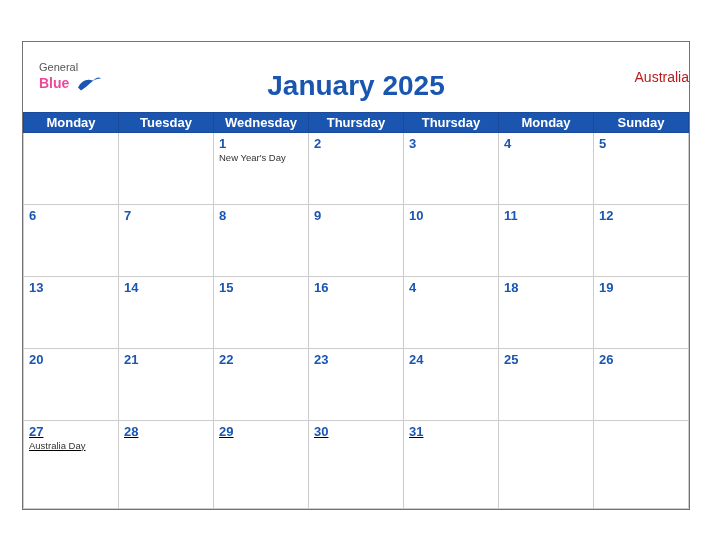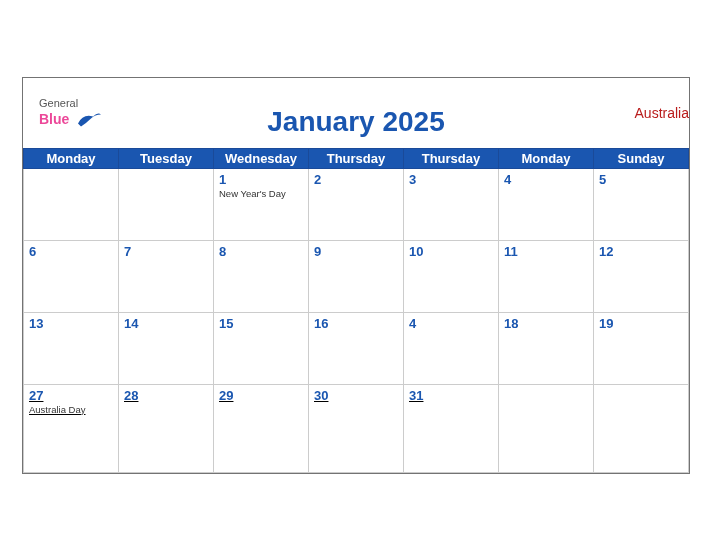--- a/index.html
+++ b/index.html
@@ -206,20 +206,43 @@
           <td>
             <span class="day-number">4</span>
           </td>
           <td>
             <span class="day-number">18</span>
           </td>
           <td>
             <span class="day-number">19</span>
           </td>
         </tr>
+        <tr>
+          <td>
+            <span class="day-number">20</span>
+          </td>
+          <td>
+            <span class="day-number">21</span>
+          </td>
+          <td>
+            <span class="day-number">22</span>
+          </td>
+          <td>
+            <span class="day-number">23</span>
+          </td>
+          <td>
+            <span class="day-number">24</span>
+          </td>
+          <td>
+            <span class="day-number">25</span>
+          </td>
+          <td>
+            <span class="day-number">26</span>
+          </td>
+        </tr>
         <tr class="last-row">
           <td>
             <span class="day-number">27</span>
             <span class="holiday-label">Australia Day</span>
           </td>
           <td>
             <span class="day-number">28</span>
           </td>
           <td>
             <span class="day-number">29</span>

